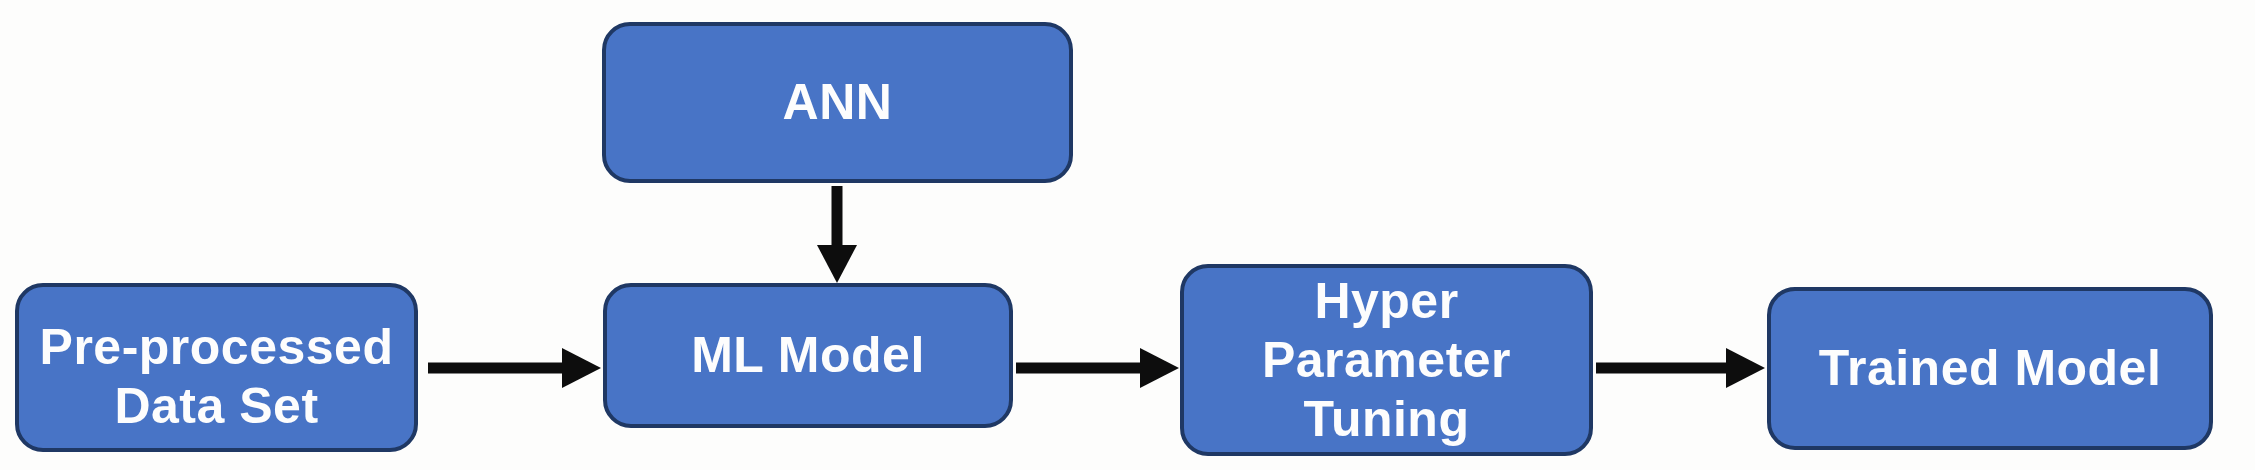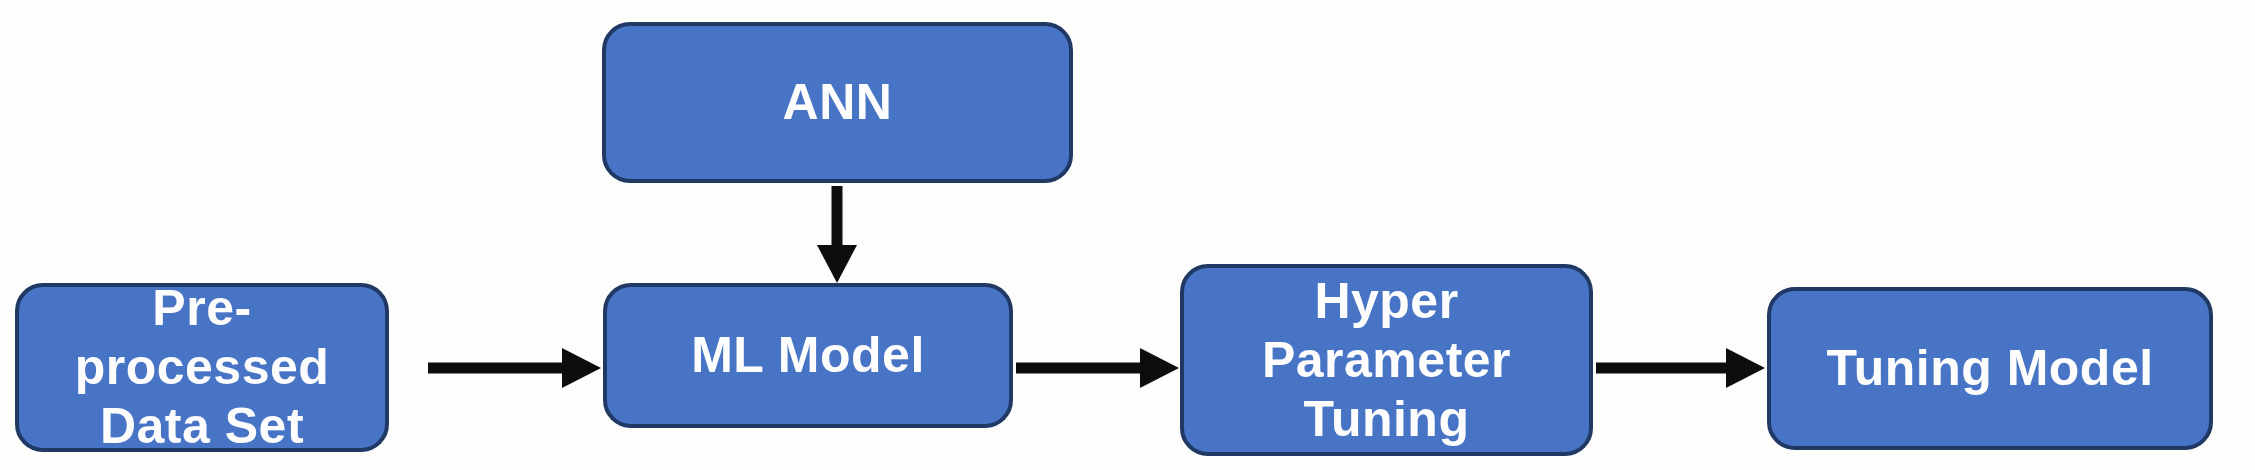--- a/index.html
+++ b/index.html
@@ -26,21 +26,21 @@
     font-size: 50px;
     line-height: 1.18;
     display: flex;
     align-items: center;
     justify-content: center;
     text-align: center;
     padding: 12px 20px;
     letter-spacing: 0.5px;
   }
   .node-ann          { left: 602px;  top: 22px;  width: 471px; height: 161px; }
-  .node-preprocessed { left: 15px;   top: 283px; width: 374px; height: 169px; }
+  .node-preprocessed { left: 15px;   top: 283px; width: 403px; height: 169px; align-items: flex-end; }
   .node-ml-model     { left: 603px;  top: 283px; width: 410px; height: 145px; }
   .node-hyperparam   { left: 1180px; top: 264px; width: 413px; height: 192px; }
   .node-trained      { left: 1767px; top: 287px; width: 446px; height: 163px; }
   .edges-layer {
     position: absolute;
     left: 0; top: 0;
     width: 2255px;
     height: 470px;
     pointer-events: none;
   }
@@ -83,16 +83,16 @@
 
   <div class="node node-ml-model">
     <span>ML Model</span>
   </div>
 
   <div class="node node-hyperparam">
     <span>Hyper Parameter Tuning</span>
   </div>
 
   <div class="node node-trained">
-    <span>Tuning Model</span>
+    <span>Trained Model</span>
   </div>
 
 </div>
 
 </body></html>

